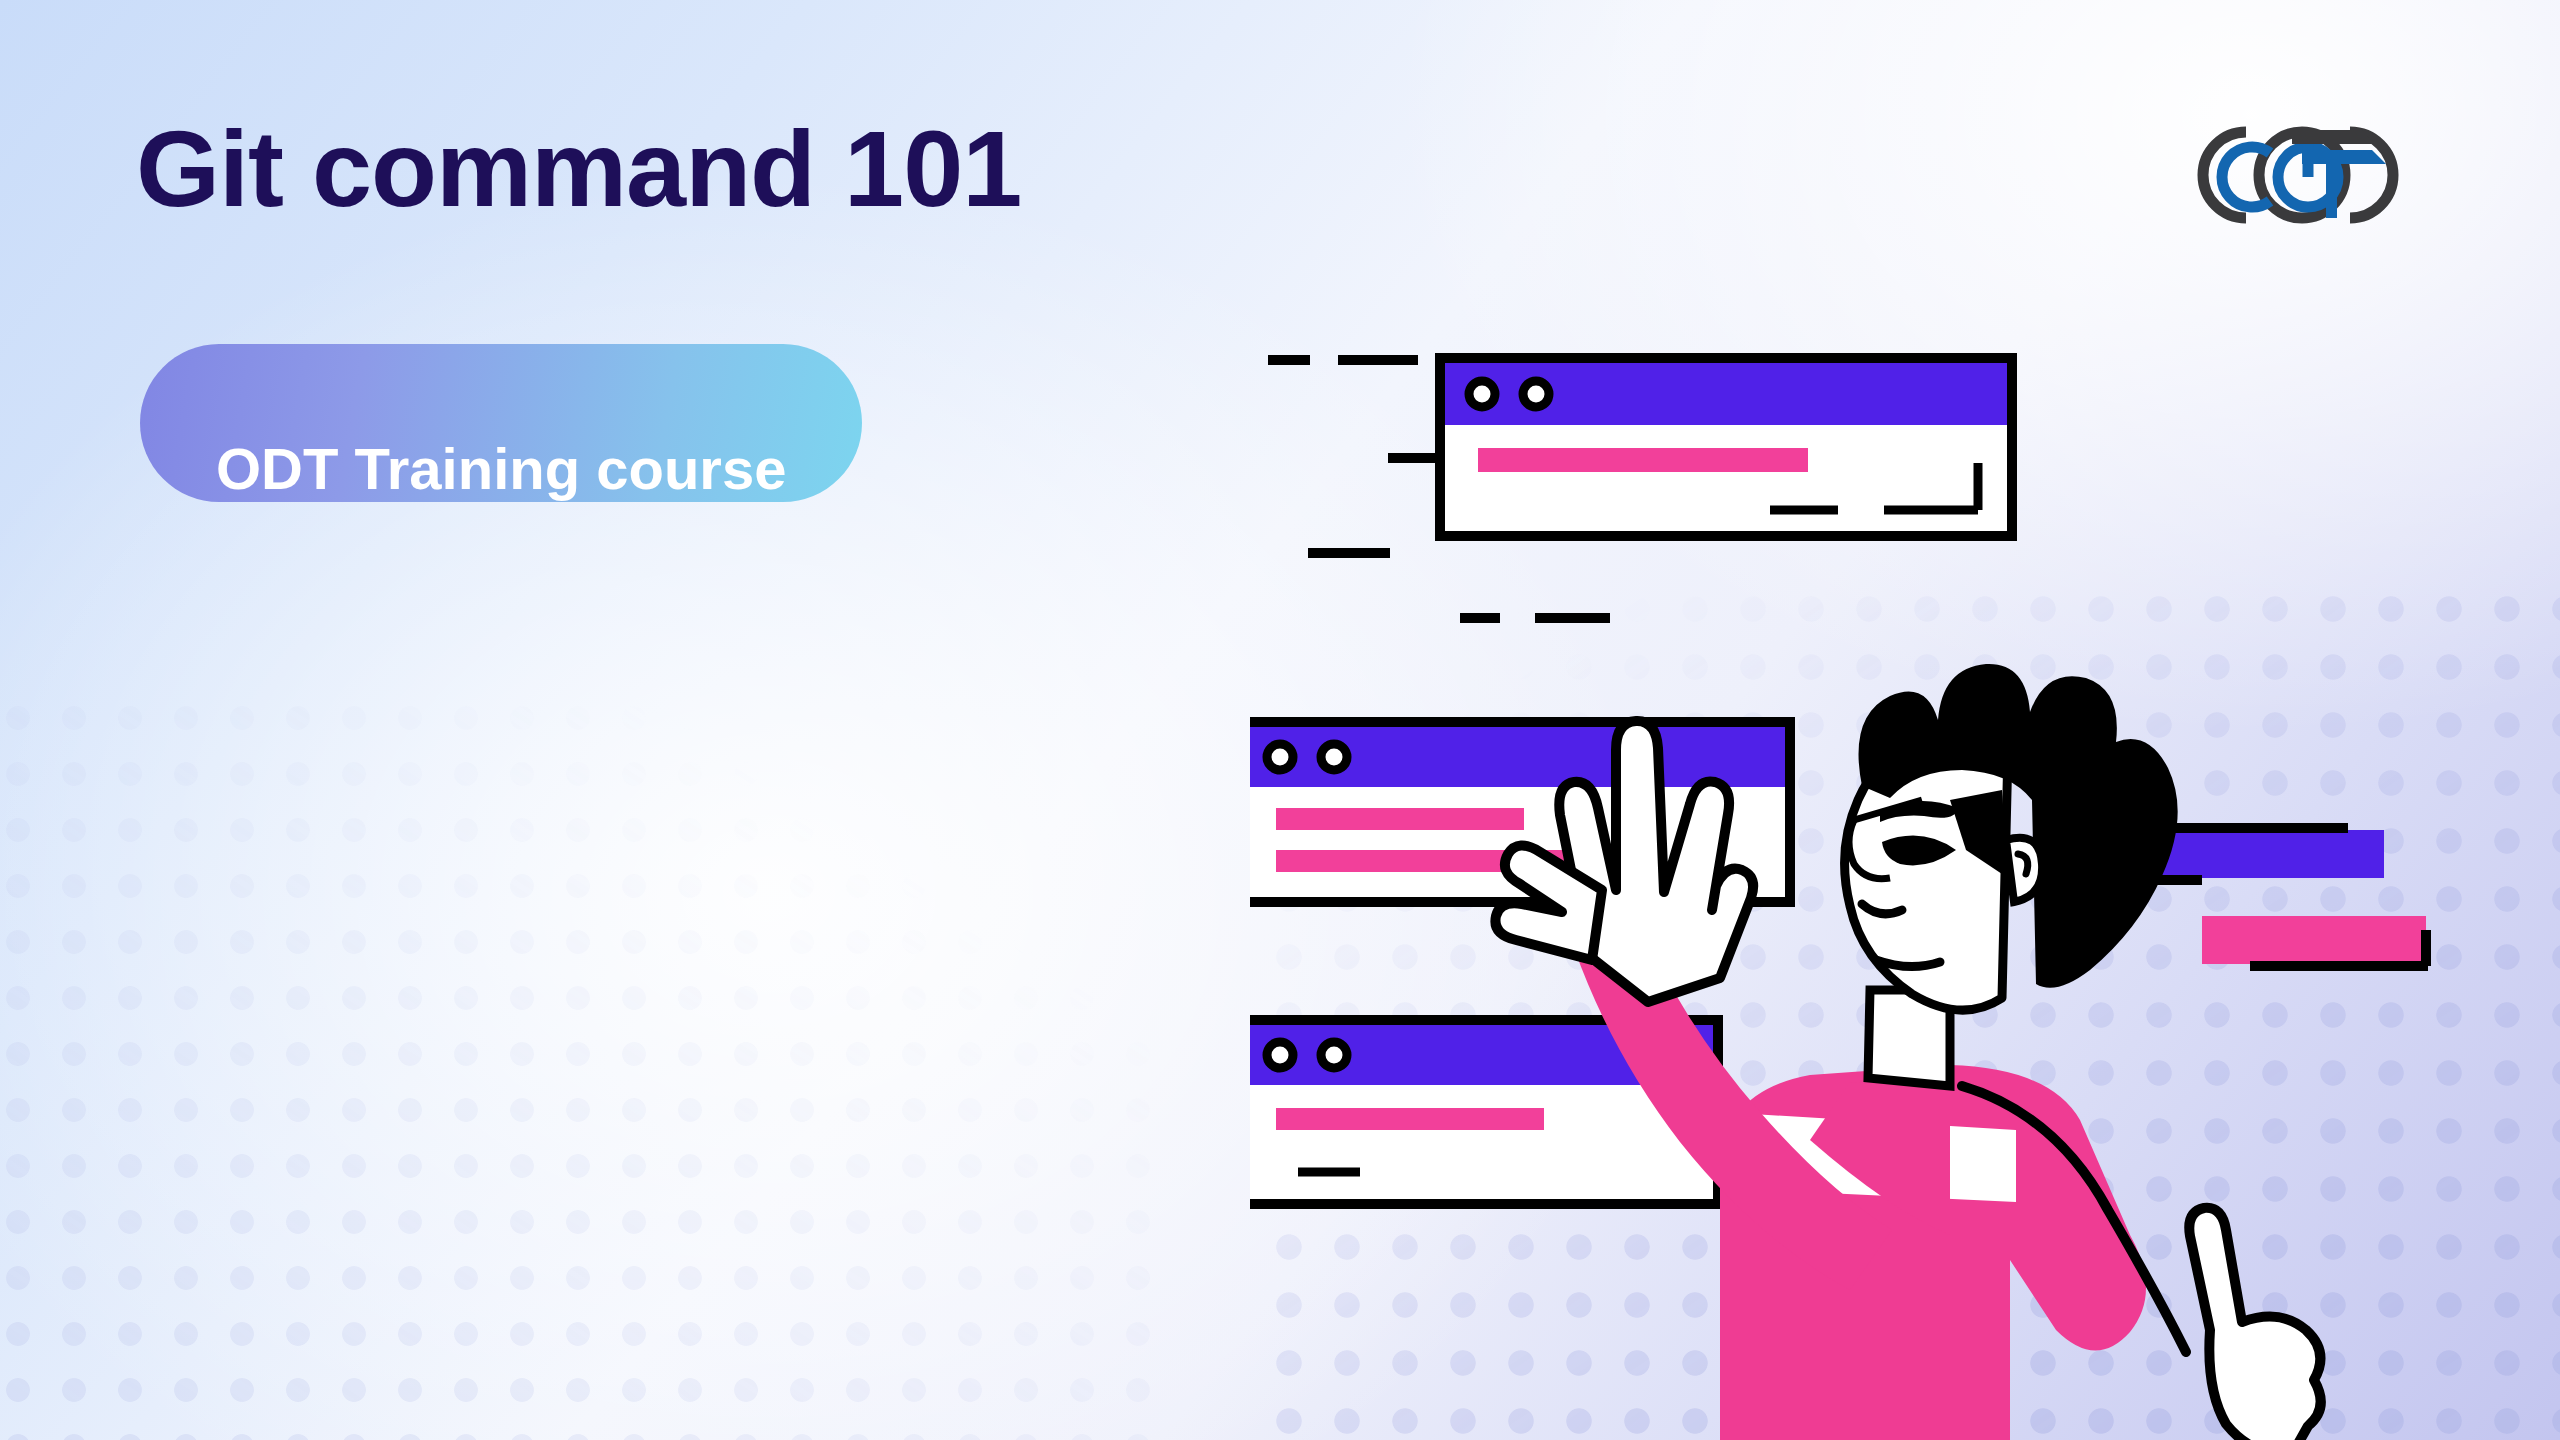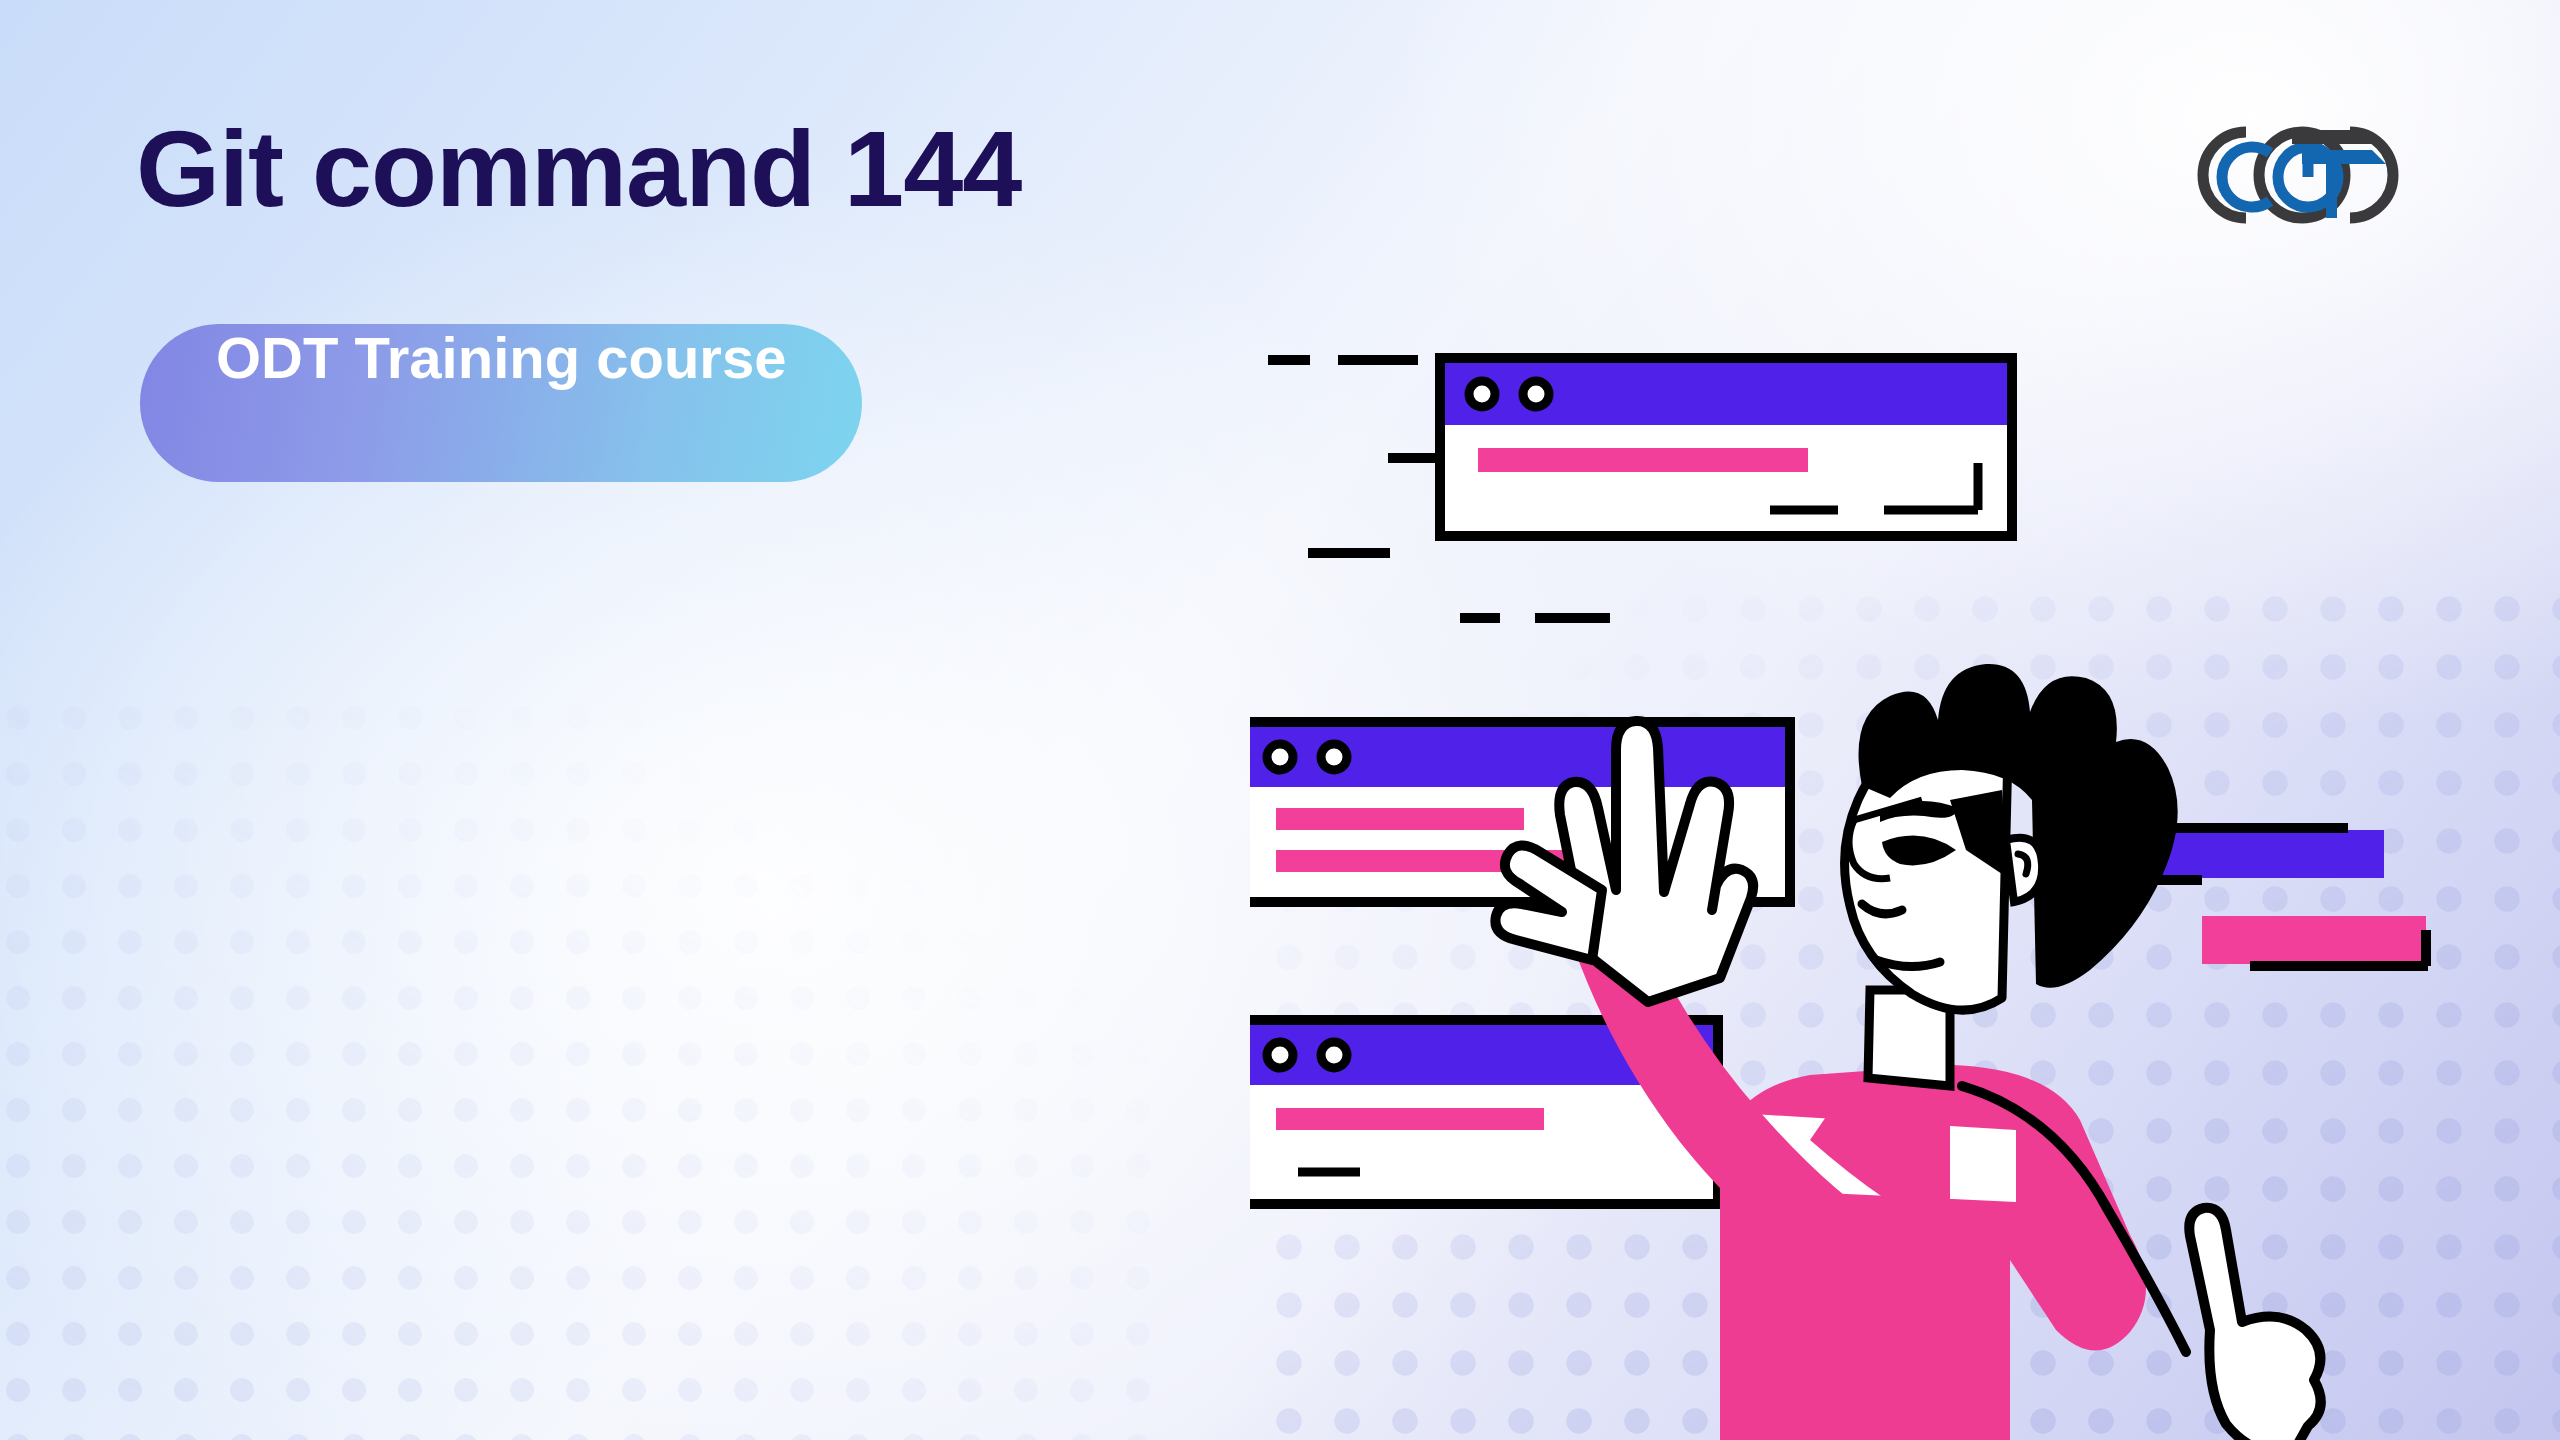--- a/index.html
+++ b/index.html
@@ -42,23 +42,23 @@
     opacity:.75;
   }
 
   
   .title {
     position:absolute; left:136px; top:112px;
     font-size:108px; font-weight:700; letter-spacing:-1px;
     color:#1e0f59; line-height:1.05; white-space:nowrap;
   }
   .pill {
-    position:absolute; left:140px; top:324px;
+    position:absolute; left:140px; top:344px;
     height:158px; padding:0 76px;
-    display:flex; align-items:flex-start;
+    display:flex; align-items:flex-end;
     border-radius:90px;
     background:linear-gradient(100deg, #8186e4 0%, #8d9ae8 30%, #86c2ec 72%, #7cd5ef 100%);
   }
   .pill-label {
     color:#ffffff; font-size:58px; font-weight:700; white-space:nowrap;
   }
 
   
   .logo { position:absolute; right:126px; top:110px; width:260px; height:130px; }
 
@@ -66,21 +66,21 @@
   .illus { position:absolute; left:1250px; top:330px; width:1300px; height:1110px; }
 </style>
 </head>
 <body>
 
 <div class="banner">
 
   <div class="dots dots-bl"></div>
   <div class="dots dots-br"></div>
 
-  <div class="title">Git command 144</div>
+  <div class="title">Git command 101</div>
 
   <div class="pill">
     <span class="pill-label">ODT Training course</span>
   </div>
 
   <svg class="logo" viewBox="0 0 260 130">
     <g fill="none" stroke="#3a3a3c" stroke-width="11">
       <path d="M72 22 A43 43 0 1 0 72 108"></path>
       <circle cx="128" cy="65" r="43"></circle>
       <path d="M176 22 A43 43 0 1 1 176 108"></path>

